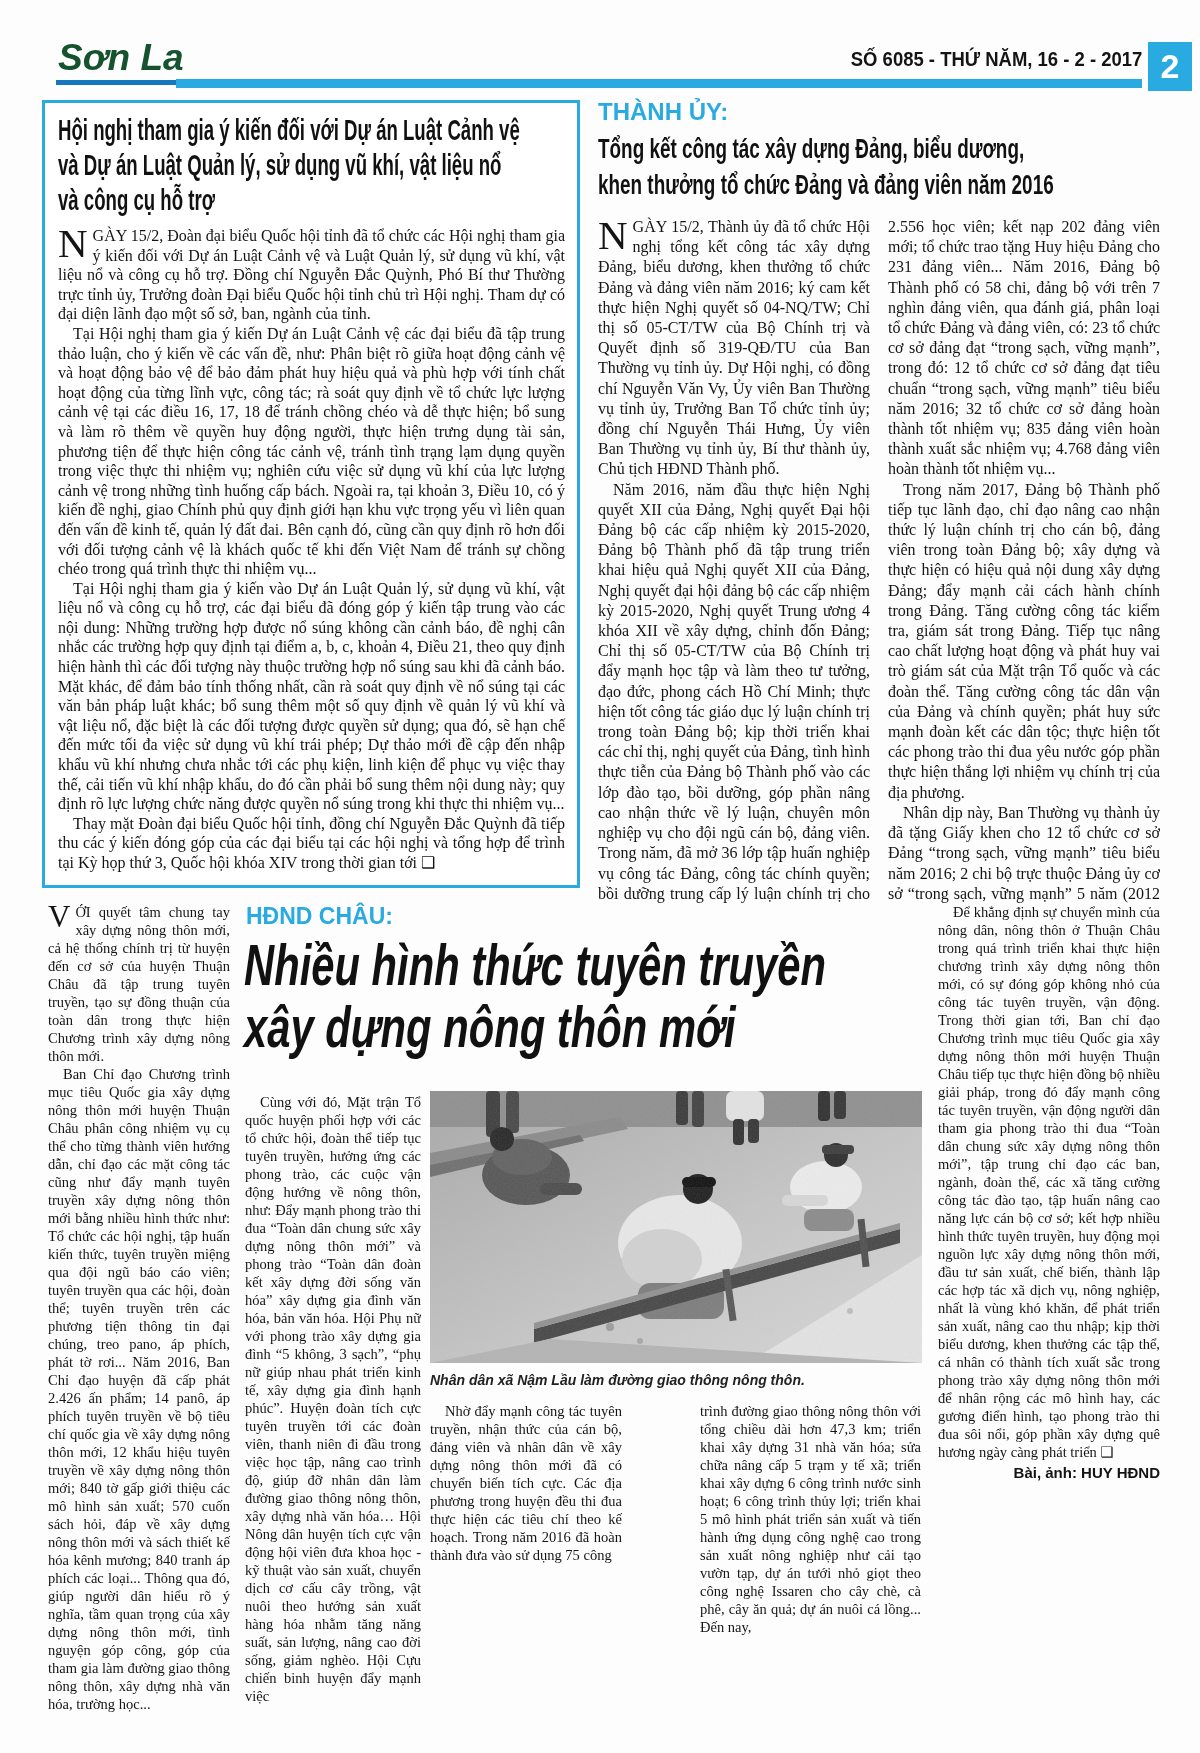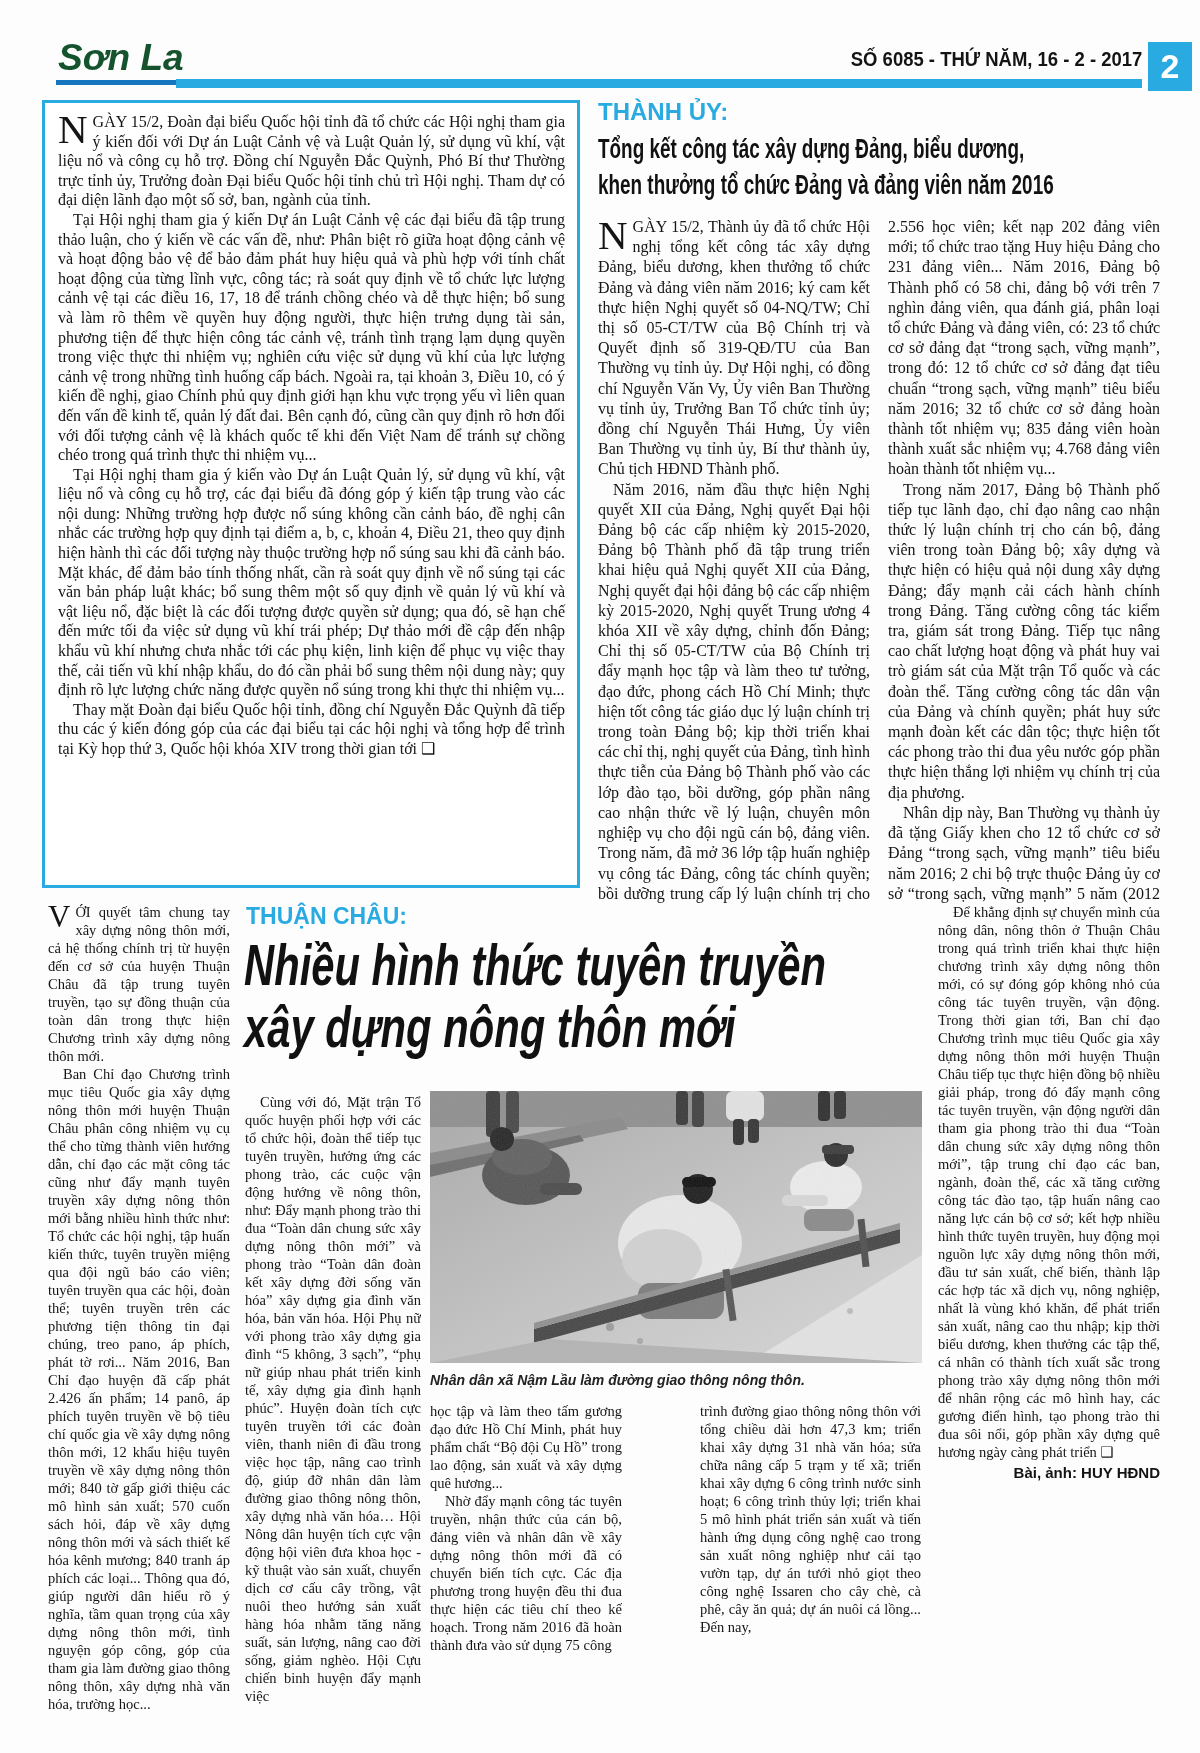--- a/index.html
+++ b/index.html
@@ -63,20 +63,25 @@
 <body>
 
 <div class="abs masthead">Sơn La</div>
 <div class="abs blue-bar"></div>
 <div class="abs issue-line">SỐ 6085 - THỨ NĂM, 16 - 2 - 2017</div>
 <div class="abs pagenum-box">
   <span>2</span>
 </div>
 
 <div class="abs art-left">
+  <div class="hl">
+    <div class="ln">Hội nghị tham gia ý kiến đối với Dự án Luật Cảnh vệ</div>
+    <div class="ln">và Dự án Luật Quản lý, sử dụng vũ khí, vật liệu nổ</div>
+    <div class="ln">và công cụ hỗ trợ</div>
+  </div>
   <div class="body-text">
     <p><span class="dropcap">N</span><span>GÀY 15/2, Đoàn đại biểu Quốc hội tỉnh đã tổ chức các Hội nghị tham gia ý kiến đối với Dự án Luật Cảnh vệ và Luật Quản lý, sử dụng vũ khí, vật liệu nổ và công cụ hỗ trợ. Đồng chí Nguyễn Đắc Quỳnh, Phó Bí thư Thường trực tỉnh ủy, Trưởng đoàn Đại biểu Quốc hội tỉnh chủ trì Hội nghị. Tham dự có đại diện lãnh đạo một số sở, ban, ngành của tỉnh.</span></p>
     <p class="ind">Tại Hội nghị tham gia ý kiến Dự án Luật Cảnh vệ các đại biểu đã tập trung thảo luận, cho ý kiến về các vấn đề, như: Phân biệt rõ giữa hoạt động cảnh vệ và hoạt động bảo vệ để bảo đảm phát huy hiệu quả và phù hợp với tính chất hoạt động của từng lĩnh vực, công tác; rà soát quy định về tổ chức lực lượng cảnh vệ tại các điều 16, 17, 18 để tránh chồng chéo và dễ thực hiện; bổ sung và làm rõ thêm về quyền huy động người, thực hiện trưng dụng tài sản, phương tiện để thực hiện công tác cảnh vệ, tránh tình trạng lạm dụng quyền trong việc thực thi nhiệm vụ; nghiên cứu việc sử dụng vũ khí của lực lượng cảnh vệ trong những tình huống cấp bách. Ngoài ra, tại khoản 3, Điều 10, có ý kiến đề nghị, giao Chính phủ quy định giới hạn khu vực trọng yếu vì liên quan đến vấn đề kinh tế, quản lý đất đai. Bên cạnh đó, cũng cần quy định rõ hơn đối với đối tượng cảnh vệ là khách quốc tế khi đến Việt Nam để tránh sự chồng chéo trong quá trình thực thi nhiệm vụ...</p>
     <p class="ind">Tại Hội nghị tham gia ý kiến vào Dự án Luật Quản lý, sử dụng vũ khí, vật liệu nổ và công cụ hỗ trợ, các đại biểu đã đóng góp ý kiến tập trung vào các nội dung: Những trường hợp được nổ súng không cần cảnh báo, đề nghị cân nhắc các trường hợp quy định tại điểm a, b, c, khoản 4, Điều 21, theo quy định hiện hành thì các đối tượng này thuộc trường hợp nổ súng sau khi đã cảnh báo. Mặt khác, để đảm bảo tính thống nhất, cần rà soát quy định về nổ súng tại các văn bản pháp luật khác; bổ sung thêm một số quy định về quản lý vũ khí và vật liệu nổ, đặc biệt là các đối tượng được quyền sử dụng; qua đó, sẽ hạn chế đến mức tối đa việc sử dụng vũ khí trái phép; Dự thảo mới đề cập đến nhập khẩu vũ khí nhưng chưa nhắc tới các phụ kiện, linh kiện để phục vụ việc thay thế, cải tiến vũ khí nhập khẩu, do đó cần phải bổ sung thêm nội dung này; quy định rõ lực lượng chức năng được quyền nổ súng trong khi thực thi nhiệm vụ...</p>
     <p class="ind">Thay mặt Đoàn đại biểu Quốc hội tỉnh, đồng chí Nguyễn Đắc Quỳnh đã tiếp thu các ý kiến đóng góp của các đại biểu tại các hội nghị và tổng hợp để trình tại Kỳ họp thứ 3, Quốc hội khóa XIV trong thời gian tới ❑</p>
 
   </div>
 </div>
 
 <div class="abs art-right">
@@ -87,21 +92,21 @@
   </div>
   <div class="cols body-text">
     <p><span class="dropcap">N</span><span>GÀY 15/2, Thành ủy đã tổ chức Hội nghị tổng kết công tác xây dựng Đảng, biểu dương, khen thưởng tổ chức Đảng và đảng viên năm 2016; ký cam kết thực hiện Nghị quyết số 04-NQ/TW; Chỉ thị số 05-CT/TW của Bộ Chính trị và Quyết định số 319-QĐ/TU của Ban Thường vụ tỉnh ủy. Dự Hội nghị, có đồng chí Nguyễn Văn Vy, Ủy viên Ban Thường vụ tỉnh ủy, Trưởng Ban Tổ chức tỉnh ủy; đồng chí Nguyễn Thái Hưng, Ủy viên Ban Thường vụ tỉnh ủy, Bí thư thành ủy, Chủ tịch HĐND Thành phố.</span></p>
     <p class="ind">Năm 2016, năm đầu thực hiện Nghị quyết XII của Đảng, Nghị quyết Đại hội Đảng bộ các cấp nhiệm kỳ 2015-2020, Đảng bộ Thành phố đã tập trung triển khai hiệu quả Nghị quyết XII của Đảng, Nghị quyết đại hội đảng bộ các cấp nhiệm kỳ 2015-2020, Nghị quyết Trung ương 4 khóa XII về xây dựng, chỉnh đốn Đảng; Chỉ thị số 05-CT/TW của Bộ Chính trị đẩy mạnh học tập và làm theo tư tưởng, đạo đức, phong cách Hồ Chí Minh; thực hiện tốt công tác giáo dục lý luận chính trị trong toàn Đảng bộ; kịp thời triển khai các chỉ thị, nghị quyết của Đảng, tình hình thực tiễn của Đảng bộ Thành phố vào các lớp đào tạo, bồi dưỡng, góp phần nâng cao nhận thức về lý luận, chuyên môn nghiệp vụ cho đội ngũ cán bộ, đảng viên. Trong năm, đã mở 36 lớp tập huấn nghiệp vụ công tác Đảng, công tác chính quyền; bồi dưỡng trung cấp lý luận chính trị cho 2.556 học viên; kết nạp 202 đảng viên mới; tổ chức trao tặng Huy hiệu Đảng cho 231 đảng viên... Năm 2016, Đảng bộ Thành phố có 58 chi, đảng bộ với trên 7 nghìn đảng viên, qua đánh giá, phân loại tổ chức Đảng và đảng viên, có: 23 tổ chức cơ sở đảng đạt “trong sạch, vững mạnh”, trong đó: 12 tổ chức cơ sở đảng đạt tiêu chuẩn “trong sạch, vững mạnh” tiêu biểu năm 2016; 32 tổ chức cơ sở đảng hoàn thành tốt nhiệm vụ; 835 đảng viên hoàn thành xuất sắc nhiệm vụ; 4.768 đảng viên hoàn thành tốt nhiệm vụ...</p>
     <p class="ind">Trong năm 2017, Đảng bộ Thành phố tiếp tục lãnh đạo, chỉ đạo nâng cao nhận thức lý luận chính trị cho cán bộ, đảng viên trong toàn Đảng bộ; xây dựng và thực hiện có hiệu quả nội dung xây dựng Đảng; đẩy mạnh cải cách hành chính trong Đảng. Tăng cường công tác kiểm tra, giám sát trong Đảng. Tiếp tục nâng cao chất lượng hoạt động và phát huy vai trò giám sát của Mặt trận Tổ quốc và các đoàn thể. Tăng cường công tác dân vận của Đảng và chính quyền; phát huy sức mạnh đoàn kết các dân tộc; thực hiện tốt các phong trào thi đua yêu nước góp phần thực hiện thắng lợi nhiệm vụ chính trị của địa phương.</p>
     <p class="ind">Nhân dịp này, Ban Thường vụ thành ủy đã tặng Giấy khen cho 12 tổ chức cơ sở Đảng “trong sạch, vững mạnh” tiêu biểu năm 2016; 2 chi bộ trực thuộc Đảng ủy cơ sở “trong sạch, vững mạnh” 5 năm (2012 - 2016) và 30 đảng viên hoàn thành xuất sắc nhiệm vụ 5 năm liền (2012 - 2016) ❑</p>
 
   </div>
 </div>
 
-<div class="abs kicker bt-kicker">THUẬN CHÂU:</div>
+<div class="abs kicker bt-kicker">HĐND CHÂU:</div>
 <div class="abs hl bt-hl">
   <div class="ln">Nhiều hình thức tuyên truyền</div>
   <div class="ln">xây dựng nông thôn mới</div>
 </div>
 
 <div class="abs bt-col col-a body-text">
   <p><span class="dropcap">V</span><span>ỚI quyết tâm chung tay xây dựng nông thôn mới, cả hệ thống chính trị từ huyện đến cơ sở của huyện Thuận Châu đã tập trung tuyên truyền, tạo sự đồng thuận của toàn dân trong thực hiện Chương trình xây dựng nông thôn mới.</span></p>
   <p class="ind">Ban Chỉ đạo Chương trình mục tiêu Quốc gia xây dựng nông thôn mới huyện Thuận Châu phân công nhiệm vụ cụ thể cho từng thành viên hướng dẫn, chỉ đạo các mặt công tác cũng như đẩy mạnh tuyên truyền xây dựng nông thôn mới bằng nhiều hình thức như: Tổ chức các hội nghị, tập huấn kiến thức, tuyên truyền miệng qua đội ngũ báo cáo viên; tuyên truyền qua các hội, đoàn thể; tuyên truyền trên các phương tiện thông tin đại chúng, treo pano, áp phích, phát tờ rơi... Năm 2016, Ban Chỉ đạo huyện đã cấp phát 2.426 ấn phẩm; 14 panô, áp phích tuyên truyền về bộ tiêu chí quốc gia về xây dựng nông thôn mới, 12 khẩu hiệu tuyên truyền về xây dựng nông thôn mới; 840 tờ gấp giới thiệu các mô hình sản xuất; 570 cuốn sách hỏi, đáp về xây dựng nông thôn mới và sách thiết kế hóa kênh mương; 840 tranh áp phích các loại... Thông qua đó, giúp người dân hiểu rõ ý nghĩa, tầm quan trọng của xây dựng nông thôn mới, tình nguyện góp công, góp của tham gia làm đường giao thông nông thôn, xây dựng nhà văn hóa, trường học...</p>
 </div>
 
@@ -167,21 +172,20 @@
         <circle cx="210" cy="250" r="3" fill="#a8a8a8"></circle>
       <circle cx="340" cy="240" r="4" fill="#cfcfcf"></circle>
         <circle cx="420" cy="220" r="3" fill="#bdbdbd"></circle>
       <rect x="0" y="0" width="492" height="272" filter="url(#noise)" opacity="0.5"></rect>
     </svg>
   </div>
   <div class="caption">Nhân dân xã Nậm Lầu làm đường giao thông nông thôn.</div>
 </div>
 
 <div class="abs bt-col col-c body-text">
-  <p>học tập và làm theo tấm gương đạo đức Hồ Chí Minh, phát huy phẩm chất “Bộ đội Cụ Hồ” trong lao động, sản xuất và xây dựng quê hương...</p>
   <p class="ind">Nhờ đẩy mạnh công tác tuyên truyền, nhận thức của cán bộ, đảng viên và nhân dân về xây dựng nông thôn mới đã có chuyển biến tích cực. Các địa phương trong huyện đều thi đua thực hiện các tiêu chí theo kế hoạch. Trong năm 2016 đã hoàn thành đưa vào sử dụng 75 công</p>
 </div>
 
 <div class="abs bt-col col-d body-text">
   <p>trình đường giao thông nông thôn với tổng chiều dài hơn 47,3 km; triển khai xây dựng 31 nhà văn hóa; sửa chữa nâng cấp 5 trạm y tế xã; triển khai xây dựng 6 công trình nước sinh hoạt; 6 công trình thủy lợi; triển khai 5 mô hình phát triển sản xuất và tiến hành ứng dụng công nghệ cao trong sản xuất nông nghiệp như cải tạo vườn tạp, dự án tưới nhỏ giọt theo công nghệ Issaren cho cây chè, cà phê, cây ăn quả; dự án nuôi cá lồng... Đến nay,</p>
 </div>
 
 <div class="abs bt-col col-e body-text">
   <p class="ind">Để khẳng định sự chuyển mình của nông dân, nông thôn ở Thuận Châu trong quá trình triển khai thực hiện chương trình xây dựng nông thôn mới, có sự đóng góp không nhỏ của công tác tuyên truyền, vận động. Trong thời gian tới, Ban chỉ đạo Chương trình mục tiêu Quốc gia xây dựng nông thôn mới huyện Thuận Châu tiếp tục thực hiện đồng bộ nhiều giải pháp, trong đó đẩy mạnh công tác tuyên truyền, vận động người dân tham gia phong trào thi đua “Toàn dân chung sức xây dựng nông thôn mới”, tập trung chỉ đạo các ban, ngành, đoàn thể, các xã tăng cường công tác đào tạo, tập huấn nâng cao năng lực cán bộ cơ sở; kết hợp nhiều hình thức tuyên truyền, huy động mọi nguồn lực xây dựng nông thôn mới, đầu tư sản xuất, chế biến, thành lập các hợp tác xã dịch vụ, nông nghiệp, nhất là vùng khó khăn, để phát triển sản xuất, nâng cao thu nhập; kịp thời biểu dương, khen thưởng các tập thể, cá nhân có thành tích xuất sắc trong phong trào xây dựng nông thôn mới để nhân rộng các mô hình hay, các gương điển hình, tạo phong trào thi đua sôi nổi, góp phần xây dựng quê hương ngày càng phát triển ❑</p>
   <div class="byline">Bài, ảnh: HUY HĐND</div>

